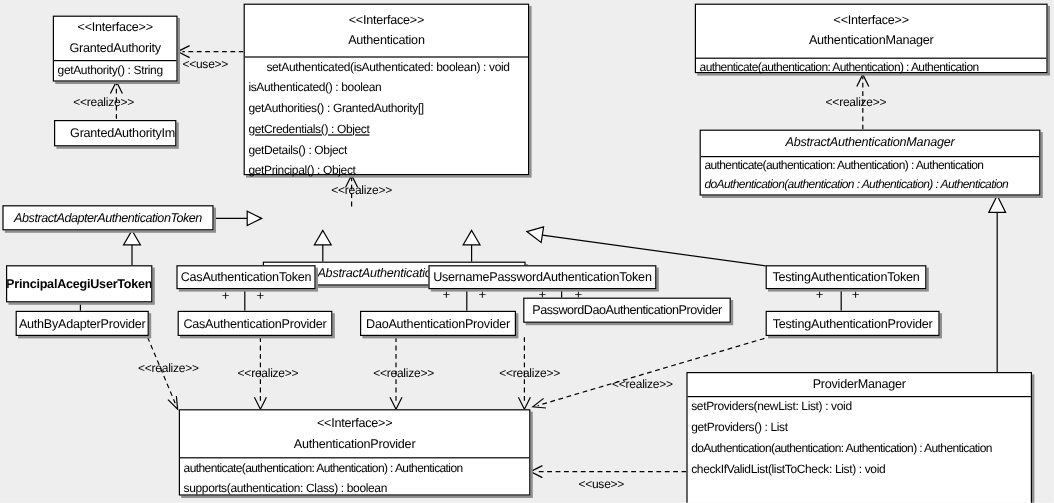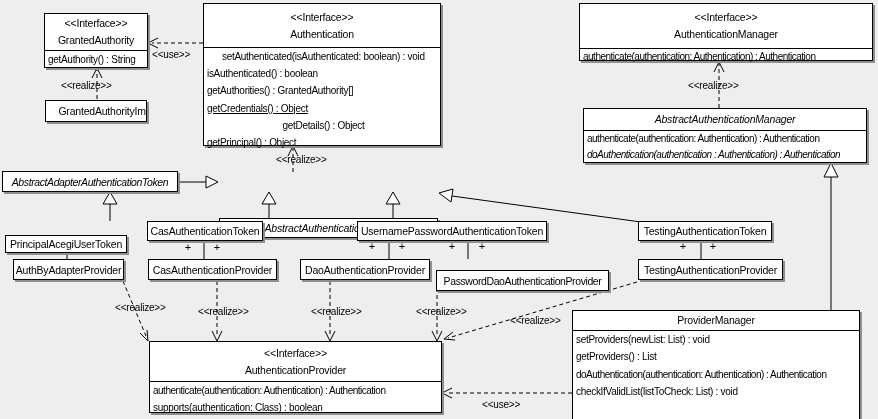--- a/index.html
+++ b/index.html
@@ -161,21 +161,21 @@
   <div class="box" style="left:203px;top:3px;width:238px;height:143px;">
     <div class="hdr" style="height:38px;padding-top:5px;">
       <div style="line-height:17px;">&lt;&lt;Interface&gt;&gt;</div>
       <div style="line-height:17px;">Authentication</div>
     </div>
     <div class="methods">
       <div class="m" style="line-height:17.2px;margin-left:15px;">setAuthenticated(isAuthenticated: boolean) : void</div>
       <div class="m" style="line-height:17.2px;">isAuthenticated() : boolean</div>
       <div class="m" style="line-height:17.2px;">getAuthorities() : GrantedAuthority[]</div>
       <div class="m" style="line-height:17.2px;text-decoration:underline;">getCredentials() : Object</div>
-      <div class="m" style="line-height:17.2px;text-align:center;">getDetails() : Object</div>
+      <div class="m" style="line-height:17.2px;">getDetails() : Object</div>
       <div class="m" style="line-height:17.2px;">getPrincipal() : Object</div>
     </div>
   </div>
 
   <div class="box" style="left:579px;top:3px;width:294px;height:58px;">
     <div class="hdr" style="height:39px;padding-top:5px;">
       <div style="line-height:17px;">&lt;&lt;Interface&gt;&gt;</div>
       <div style="line-height:17px;">AuthenticationManager</div>
     </div>
     <div class="methods">
@@ -194,21 +194,21 @@
   </div>
 
   <div class="box single italic" style="left:2px;top:171px;width:176px;height:21px;letter-spacing:-0.4px;">
     <span>AbstractAdapterAuthenticationToken</span>
   </div>
 
   <div class="box single italic" style="left:219px;top:172px;width:219px;height:20px;margin-top:46px;">
     <span>AbstractAuthenticationToken</span>
   </div>
 
-  <div class="box single" style="left:5px;top:235px;width:122px;height:18px;">
+  <div class="box single" style="left:5px;top:221px;width:122px;height:31px;font-weight:bold;">
     <span>PrincipalAcegiUserToken</span>
   </div>
 
   <div class="box single" style="left:147px;top:221px;width:116px;height:20px;">
     <span>CasAuthenticationToken</span>
   </div>
 
   <div class="box single" style="left:357px;top:221px;width:190px;height:20px;">
     <span>UsernamePasswordAuthenticationToken</span>
   </div>
@@ -222,21 +222,21 @@
   </div>
 
   <div class="box single" style="left:148px;top:259px;width:129px;height:21px;">
     <span>CasAuthenticationProvider</span>
   </div>
 
   <div class="box single" style="left:300px;top:259px;width:130px;height:21px;">
     <span>DaoAuthenticationProvider</span>
   </div>
 
-  <div class="box single" style="left:436px;top:270px;width:173px;height:21px;letter-spacing:-0.4px;">
+  <div class="box single" style="left:436px;top:248px;width:173px;height:21px;letter-spacing:-0.4px;">
     <span>PasswordDaoAuthenticationProvider</span>
   </div>
 
   <div class="box single" style="left:638px;top:259px;width:145px;height:21px;">
     <span>TestingAuthenticationProvider</span>
   </div>
 
   <div class="box" style="left:149px;top:341px;width:293px;height:72px;">
     <div class="hdr" style="height:37px;padding-top:2px;">
       <div style="line-height:18px;">&lt;&lt;Interface&gt;&gt;</div>

